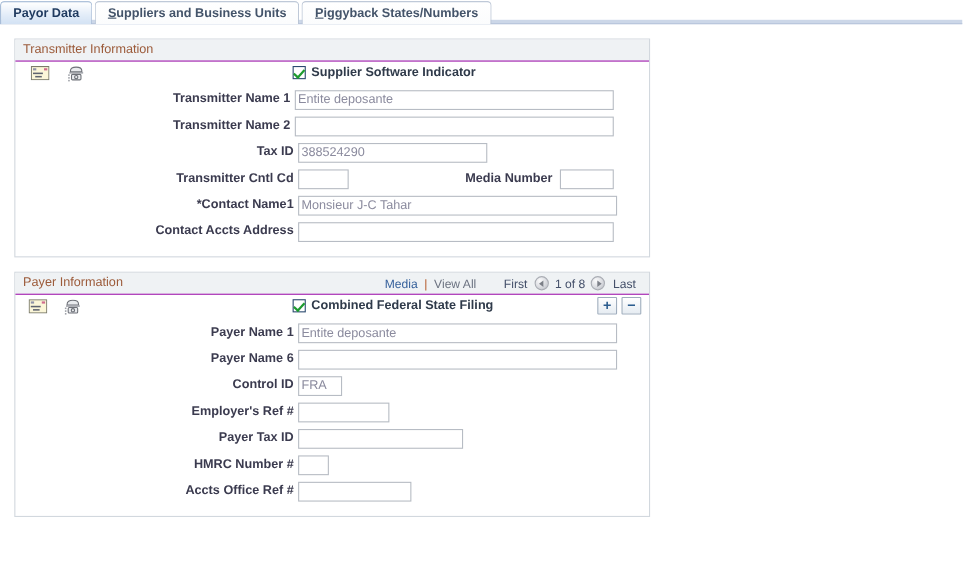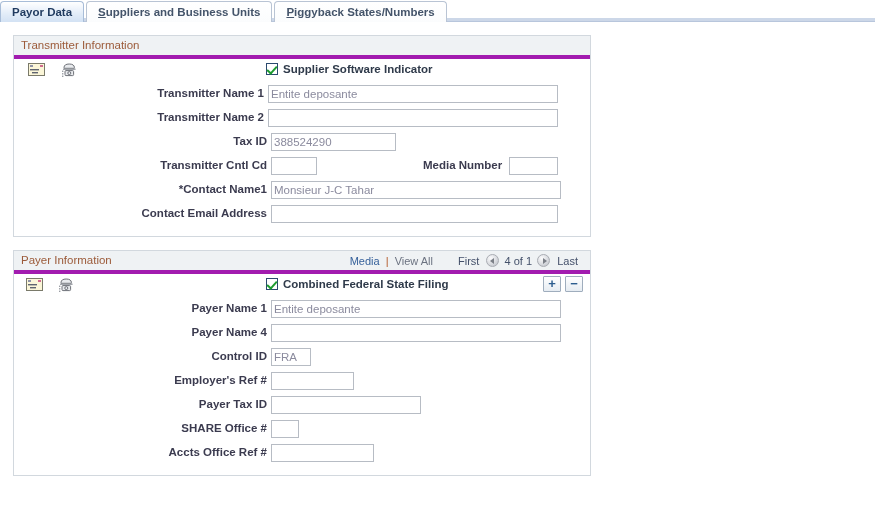--- a/index.html
+++ b/index.html
@@ -103,21 +103,21 @@
   .group {
     margin: 13px 0 0 13px;
     width: 578px;
     border: 1px solid #d2d8de;
     background: #ffffff;
     box-sizing: border-box;
   }
   .group-head {
     height: 19px;
     background: #eff2f4;
-    border-bottom: 4px solid #a21caf;
+    border-bottom: 1px solid #a21caf;
     position: relative;
     padding: 0;
   }
   .group-title {
     position: absolute;
     left: 7px;
     top: 3px;
     font-size: 11.5px;
     color: #9c5b3a;
     white-space: nowrap;
@@ -350,59 +350,59 @@
         <div class="flabel-anchor" style="left:250px">
           <span class="flabel">Transmitter Name 2</span>
         </div>
         <input class="fin" style="left: 254px; width: 290px;" value="">
       </div>
 
       <div class="frow">
         <div class="flabel-anchor" style="left:253px">
           <span class="flabel">Tax ID</span>
         </div>
-        <input class="fin" style="left: 257px; width: 125px;" value="388524290">
+        <input class="fin" style="left: 257px; width: 172px;" value="388524290">
       </div>
 
       <div class="frow">
         <div class="flabel-anchor" style="left:253px">
           <span class="flabel">Transmitter Cntl Cd</span>
         </div>
         <input class="fin" style="left: 257px; width: 46px;" value="">
         <span class="sec-label" style="left:409px">Media Number</span>
         <input class="fin" style="left: 495px; width: 49px;" value="">
       </div>
 
       <div class="frow">
         <div class="flabel-anchor" style="left:253px">
           <span class="flabel">*Contact Name1</span>
         </div>
         <input class="fin" style="left: 257px; width: 290px;" value="Monsieur J-C Tahar">
       </div>
 
       <div class="frow">
         <div class="flabel-anchor" style="left:253px">
-          <span class="flabel">Contact Email Address</span>
+          <span class="flabel">Contact Accts Address</span>
         </div>
         <input class="fin" style="left: 257px; width: 287px;" value="">
       </div>
 
     </div>
   </div>
 
   <div class="group">
     <div class="group-head">
       <span class="group-title">Payer Information</span>
       <span class="group-nav">
         <span class="lnk">Media</span>
         <span class="sep">|</span>
         <span class="dis">View All</span>
         <span class="fl" style="margin-left:22px">First</span>
         <span class="navarrow prev"></span>
-        <span class="cnt">4 of 1</span>
+        <span class="cnt">1 of 8</span>
         <span class="navarrow next"></span>
         <span class="fl">Last</span>
       </span>
     </div>
     <div class="group-body">
 
       <div class="iconrow">
         <span class="icon-btn icon-email" style="left:12px">
           <svg width="17" height="13" viewBox="0 0 17 13" xmlns="http://www.w3.org/2000/svg">
             <rect x="0.5" y="0.5" width="16" height="12" fill="#fbf6d8" stroke="#7a7a6a"></rect>
@@ -435,21 +435,21 @@
 
       <div class="frow">
         <div class="flabel-anchor" style="left:253px">
           <span class="flabel">Payer Name 1</span>
         </div>
         <input class="fin" style="left: 257px; width: 290px;" value="Entite deposante">
       </div>
 
       <div class="frow">
         <div class="flabel-anchor" style="left:253px">
-          <span class="flabel">Payer Name 4</span>
+          <span class="flabel">Payer Name 6</span>
         </div>
         <input class="fin" style="left: 257px; width: 290px;" value="">
       </div>
 
       <div class="frow">
         <div class="flabel-anchor" style="left:253px">
           <span class="flabel">Control ID</span>
         </div>
         <input class="fin" style="left: 257px; width: 40px;" value="FRA">
       </div>
@@ -463,21 +463,21 @@
 
       <div class="frow">
         <div class="flabel-anchor" style="left:253px">
           <span class="flabel">Payer Tax ID</span>
         </div>
         <input class="fin" style="left: 257px; width: 150px;" value="">
       </div>
 
       <div class="frow">
         <div class="flabel-anchor" style="left:253px">
-          <span class="flabel">SHARE Office #</span>
+          <span class="flabel">HMRC Number #</span>
         </div>
         <input class="fin" style="left: 257px; width: 28px;" value="">
       </div>
 
       <div class="frow">
         <div class="flabel-anchor" style="left:253px">
           <span class="flabel">Accts Office Ref #</span>
         </div>
         <input class="fin" style="left: 257px; width: 103px;" value="">
       </div>

